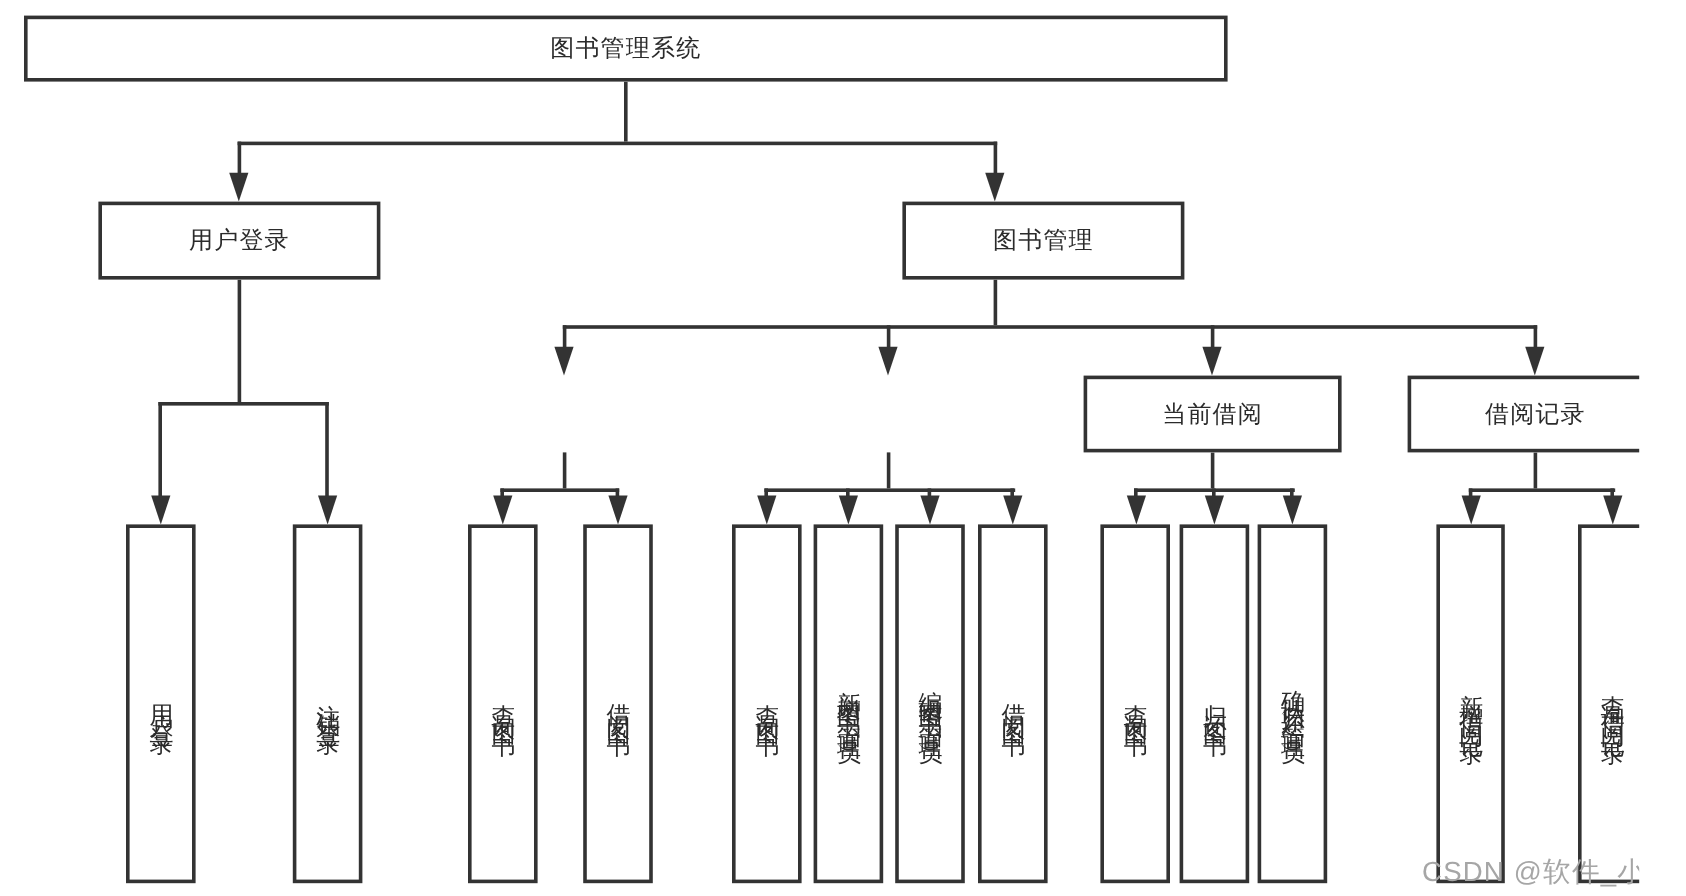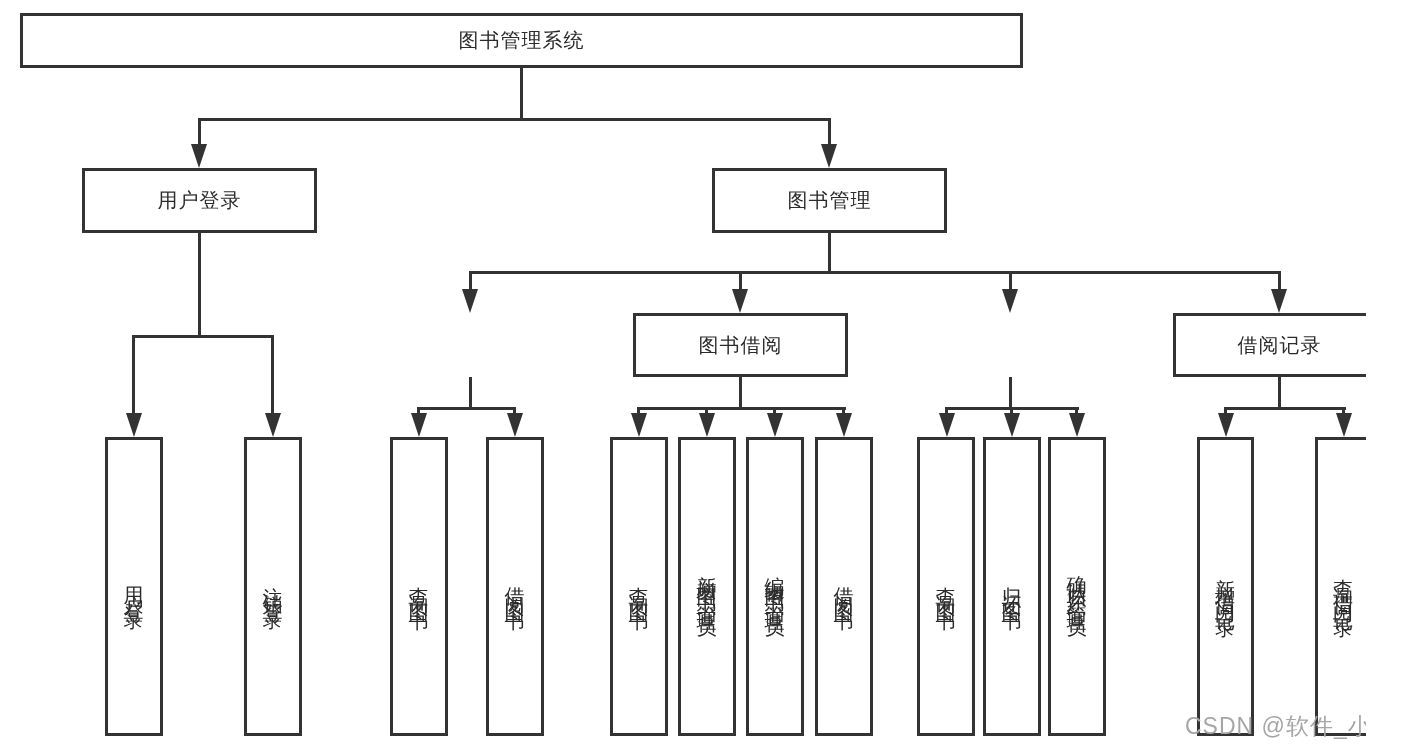--- a/index.html
+++ b/index.html
@@ -120,25 +120,25 @@
   <div class="hline" style="left:1224px;top:407px;width:122px;"></div>
   <div class="vline" style="left:1224px;top:407px;height:9px;"></div>
   <div class="arrow" style="left:1218px;top:413px;"></div>
   <div class="vline" style="left:1342px;top:407px;height:9px;"></div>
   <div class="arrow" style="left:1336px;top:413px;"></div>
 
   <div class="node" style="left:20px;top:13px;width:1003px;height:55px;">图书管理系统</div>
 
   <div class="node" style="left:82px;top:168px;width:235px;height:65px;">用户登录</div>
 
-  <div class="node" style="left:712px;top:168px;width:235px;height:65px;">图书管理</div>
+  <div class="node" style="left:752px;top:168px;width:235px;height:65px;">图书管理</div>
 
 
-  <div class="node" style="left:633px;top:313px;width:215px;height:64px;">图书借阅</div>
 
+  <div class="node" style="left:903px;top:313px;width:215px;height:64px;">当前借阅</div>
 
   <div class="node" style="left:1173px;top:313px;width:213px;height:64px;">借阅记录</div>
 
   <div class="node vnode" style="left:105px;top:437px;width:58px;height:299px;">用户登录</div>
   <div class="node vnode" style="left:244px;top:437px;width:58px;height:299px;">注销登录</div>
 
   <div class="node vnode" style="left:390px;top:437px;width:58px;height:299px;">查询图书</div>
   <div class="node vnode" style="left:486px;top:437px;width:58px;height:299px;">借阅图书</div>
 
   <div class="node vnode" style="left:610px;top:437px;width:58px;height:299px;">查询图书</div>

